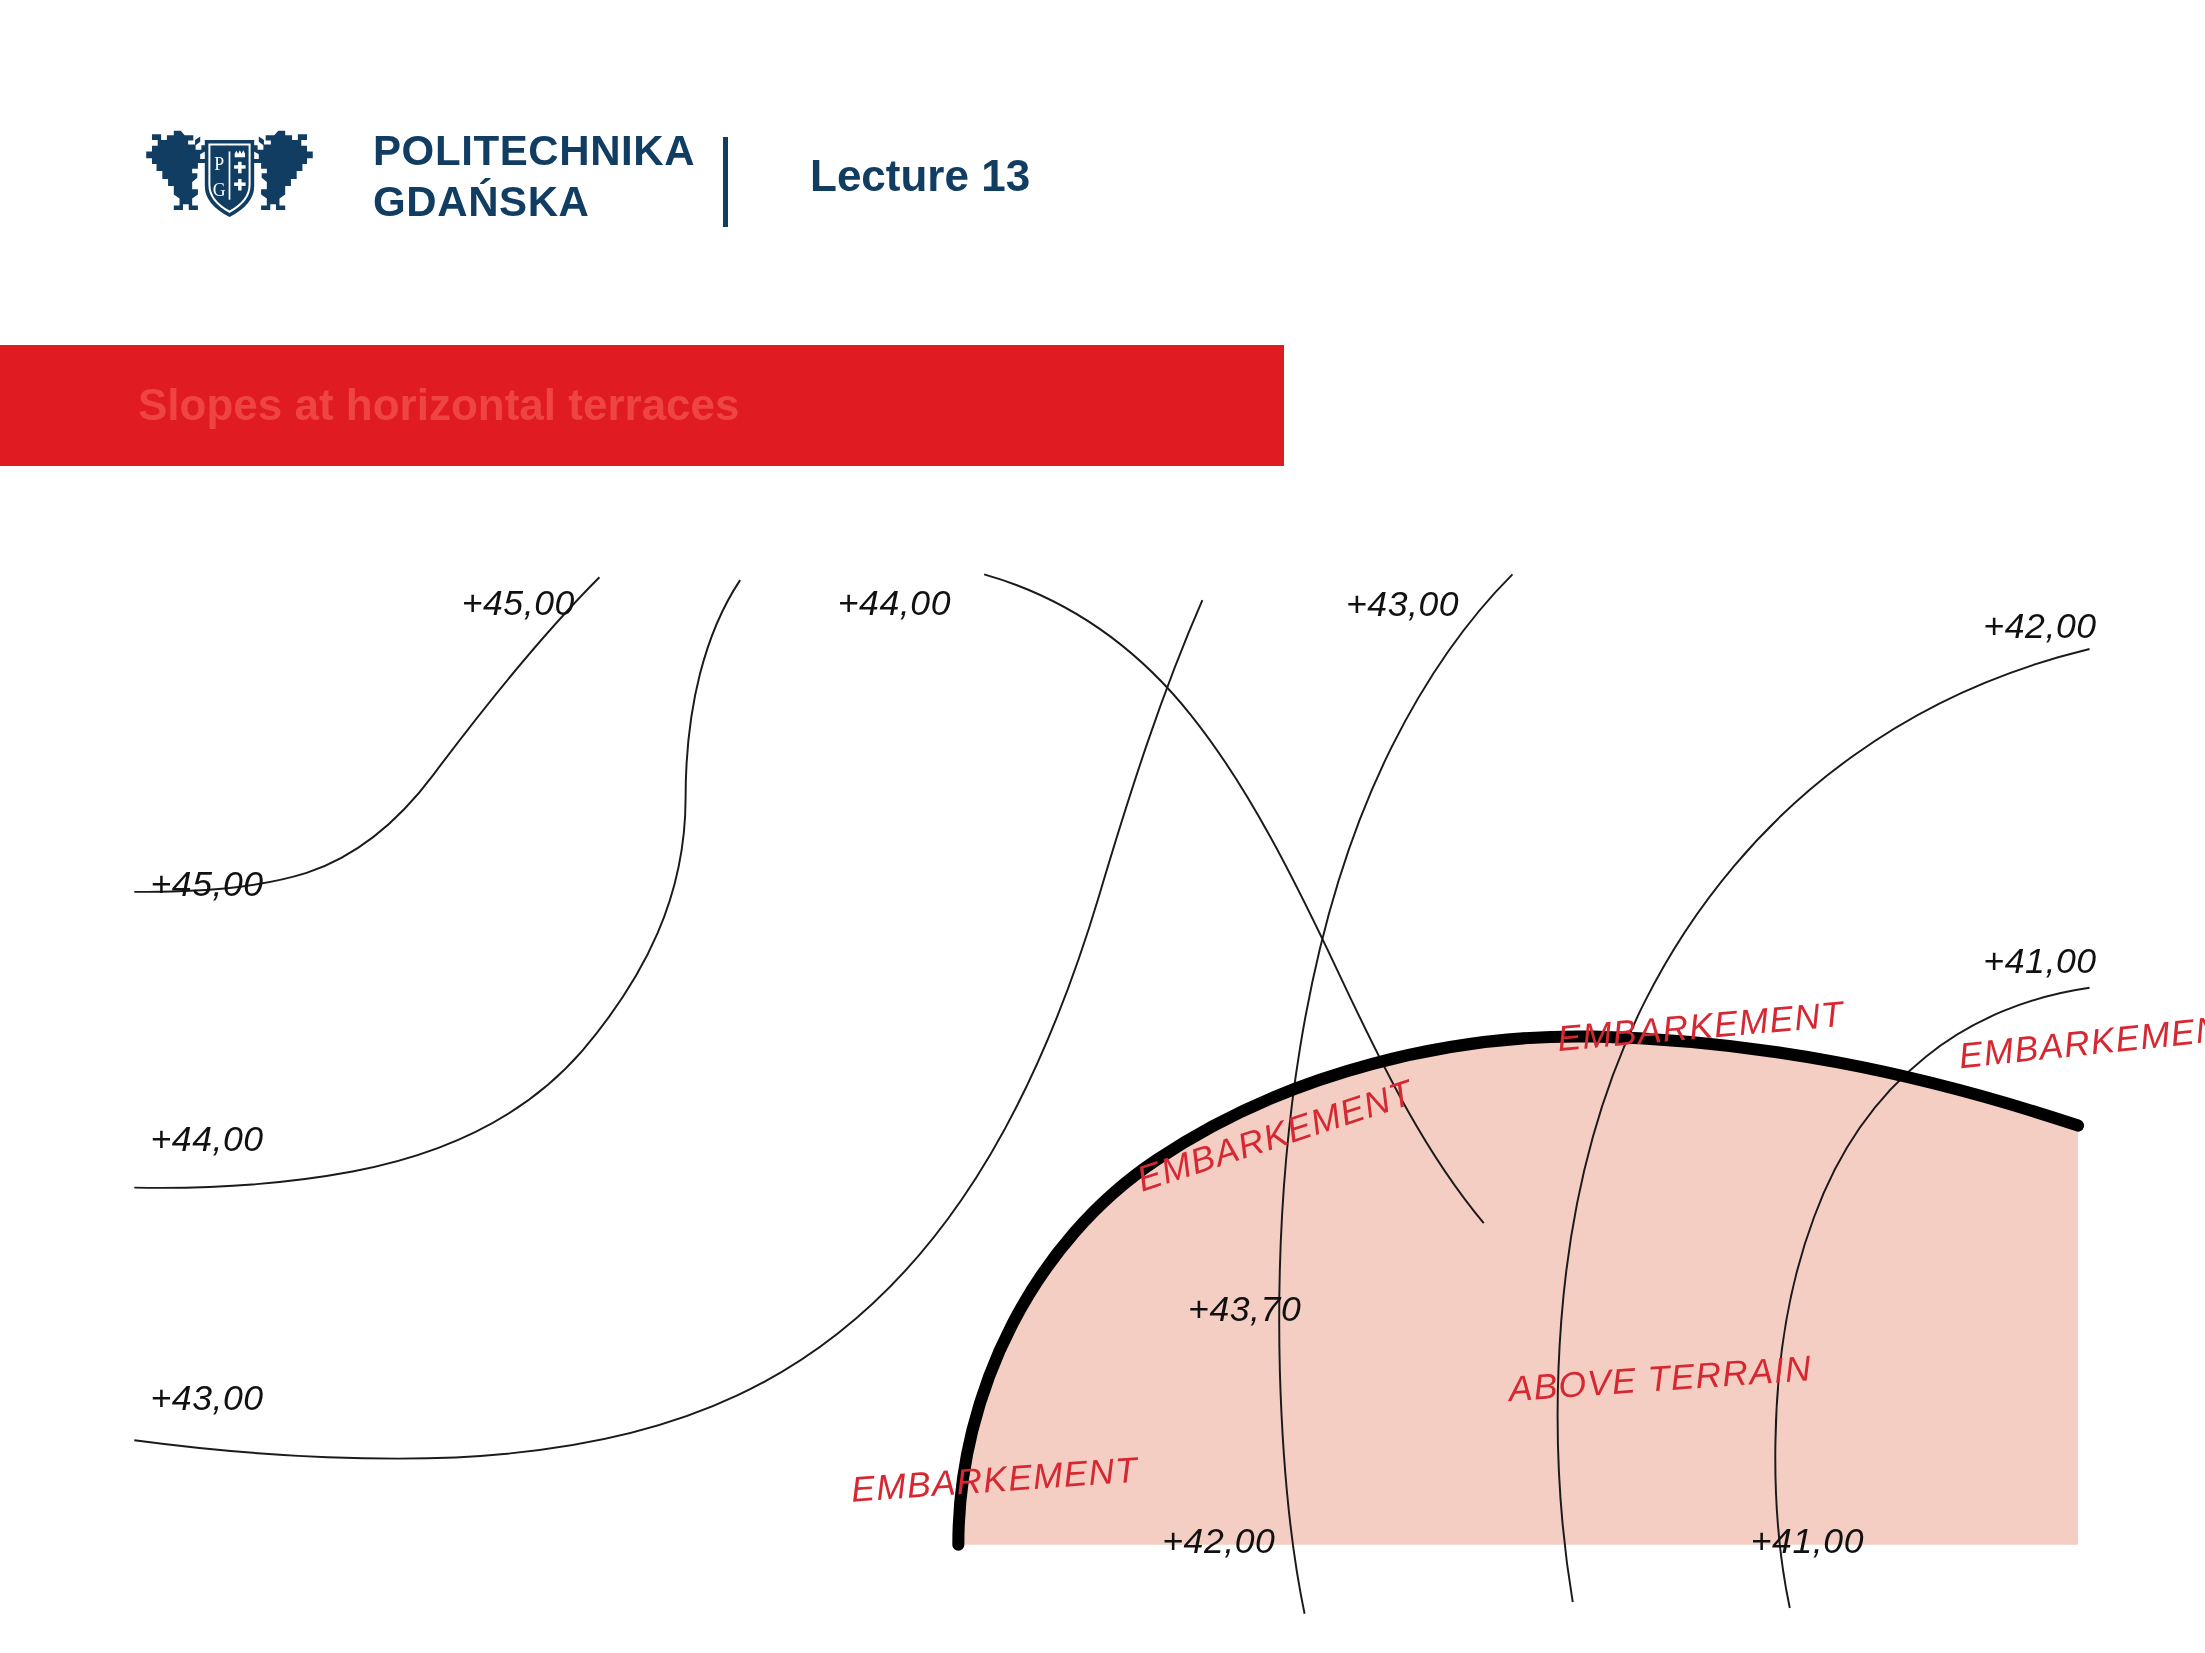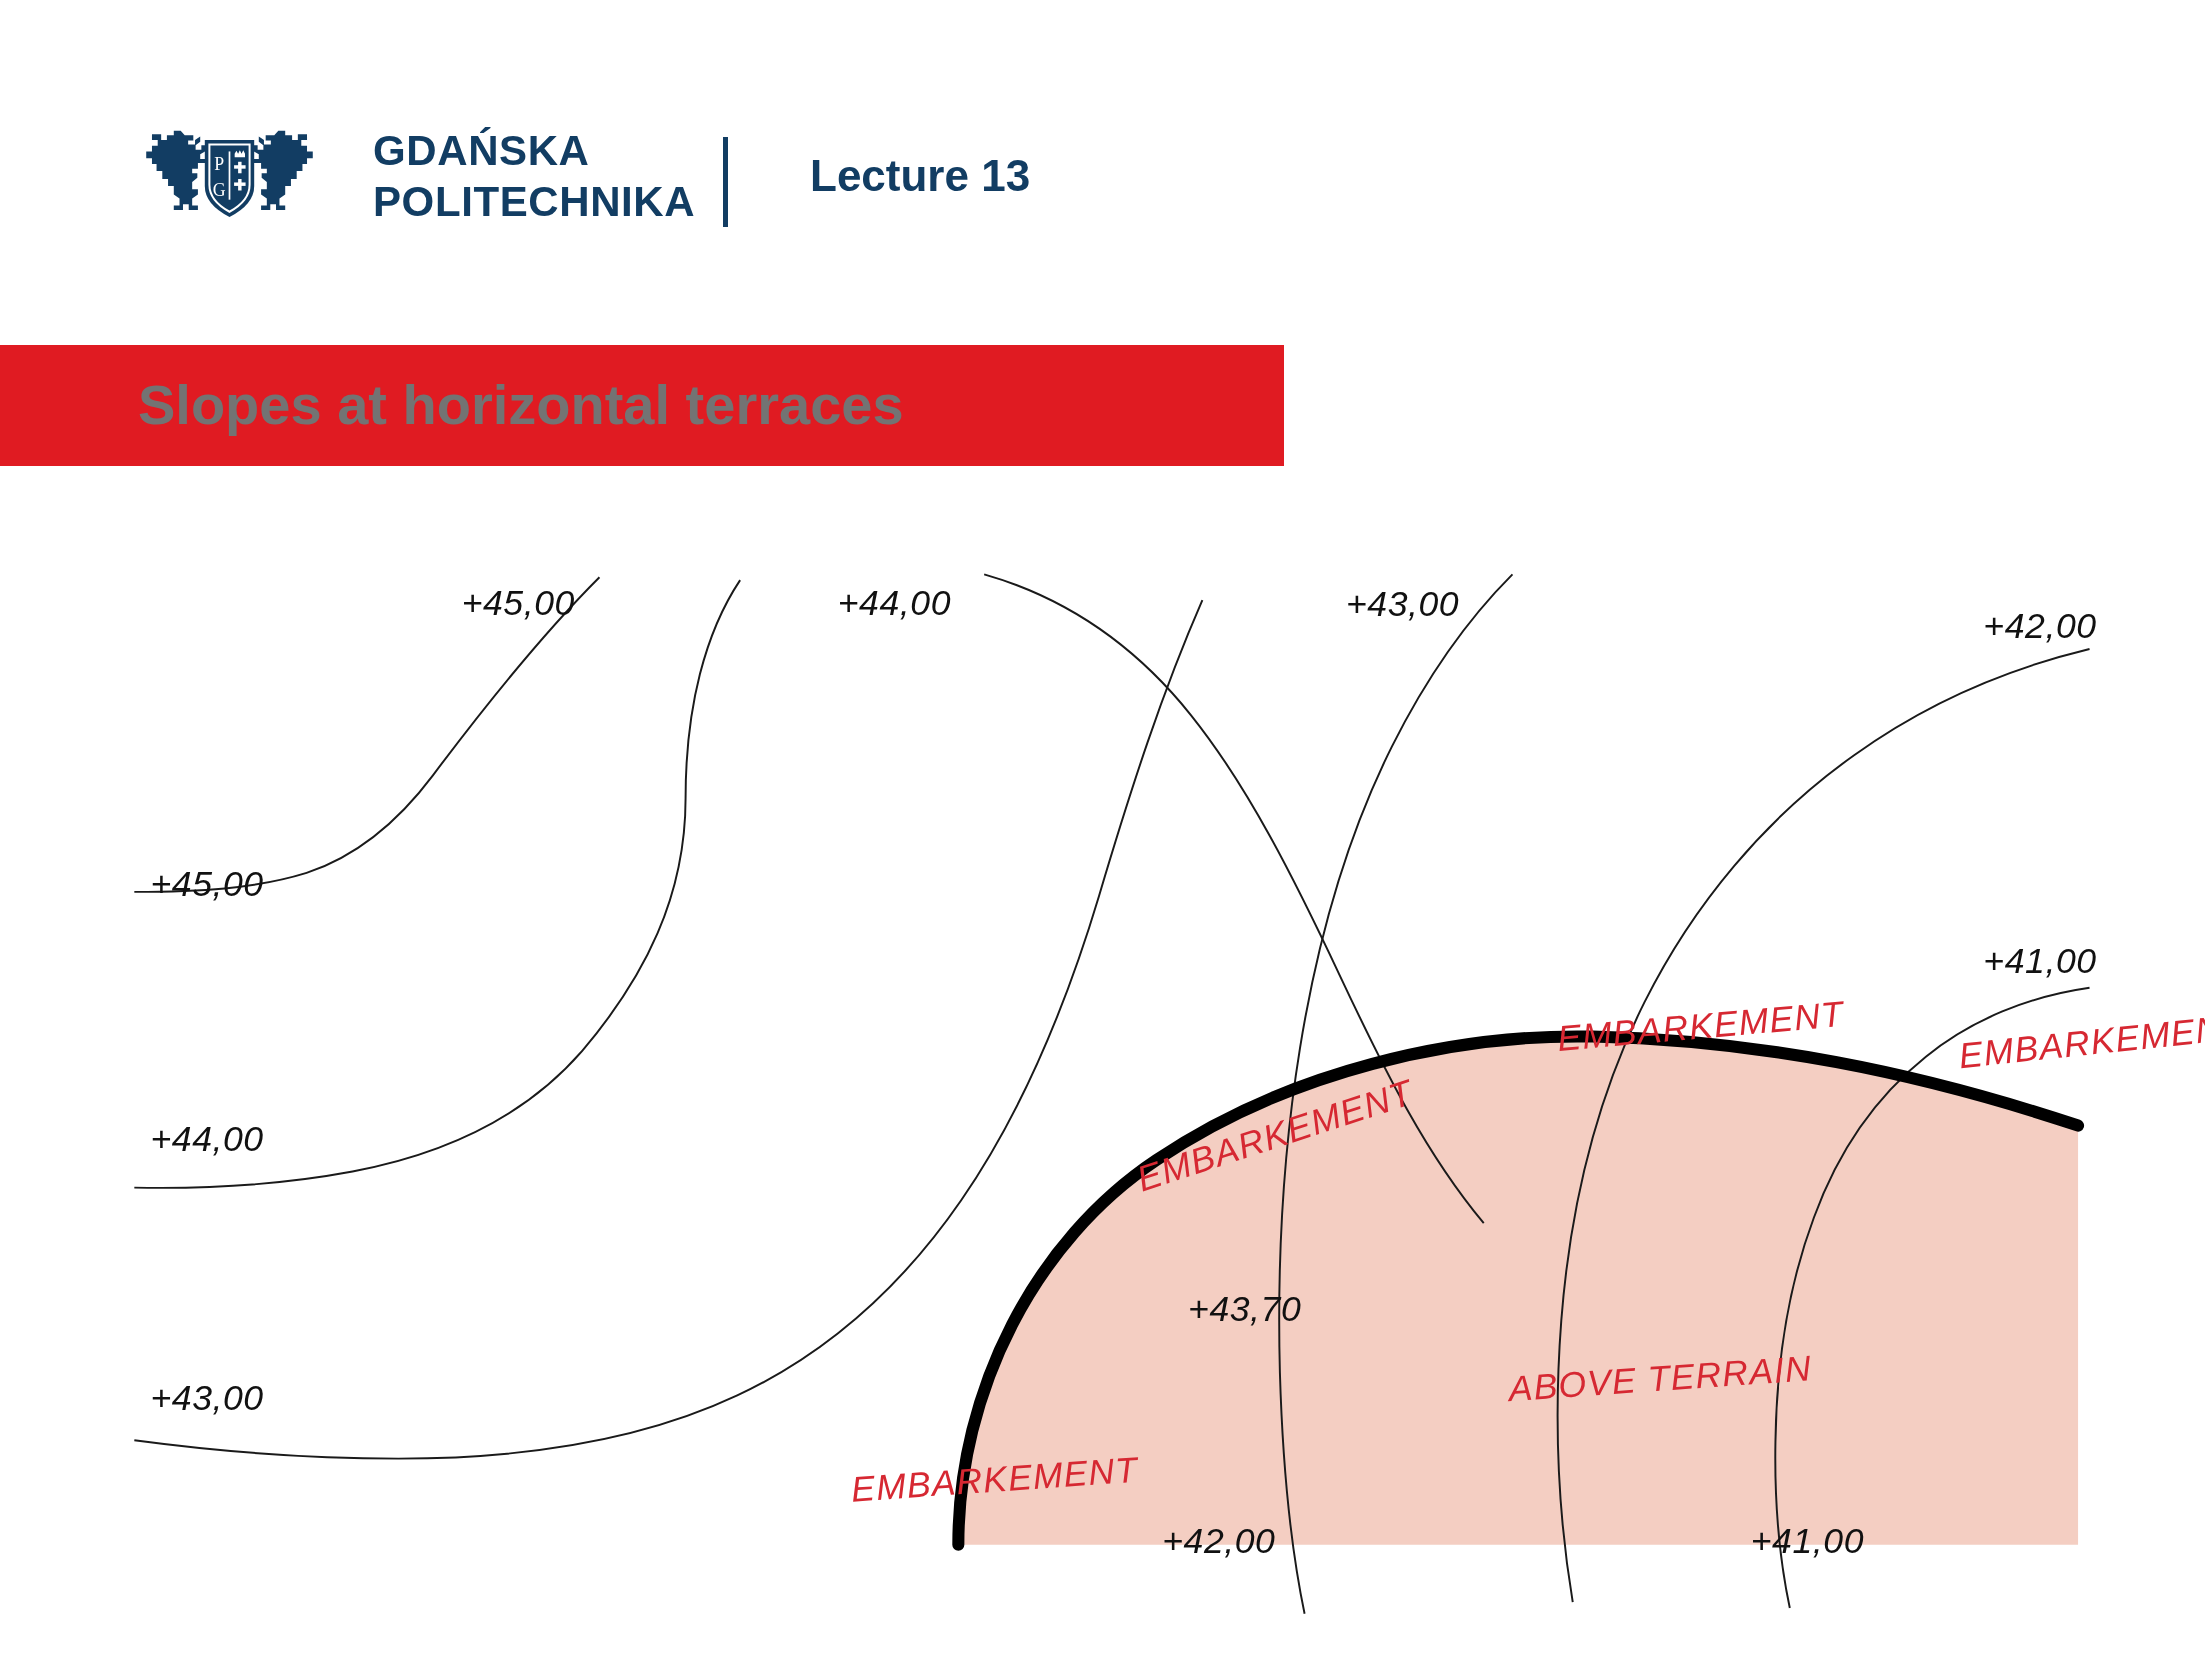--- a/index.html
+++ b/index.html
@@ -70,23 +70,23 @@
     left: 0;
     top: 345px;
     width: 1284px;
     height: 121px;
     background: #E01B22;
   }
   #slide-title {
     position: absolute;
     left: 138px;
     top: 379px;
-    color: #737373;
+    color: #ef4444;
     font-weight: bold;
-    font-size: 56px;
+    font-size: 44px;
     line-height: 52px;
     white-space: nowrap;
   }
 
   
   #drawing {
     position: absolute;
     left: 8px;
     top: 0;
     width: 1846px;
@@ -171,22 +171,22 @@
         <path d="M184 62 L187 57 L190 62 L193 56 L196 62 L199 56 L202 62 L202 68 L184 68 Z"></path>
         <rect x="190" y="76" width="6" height="20"></rect>
         <rect x="183" y="82" width="20" height="6"></rect>
         <rect x="190" y="106" width="6" height="20"></rect>
         <rect x="183" y="112" width="20" height="6"></rect>
       </g>
     </svg>
   </div>
 
   <div id="brand-name">
+    <span id="brand-line-1">POLITECHNIKA</span>
     <span id="brand-line-2">GDAŃSKA</span>
-    <span id="brand-line-1">POLITECHNIKA</span>
   </div>
 
   <div id="header-divider"></div>
 
   <div id="lecture-block">
     <span>Lecture 13</span>
   </div>
 </div>
 
 <div id="title-bar"></div>

